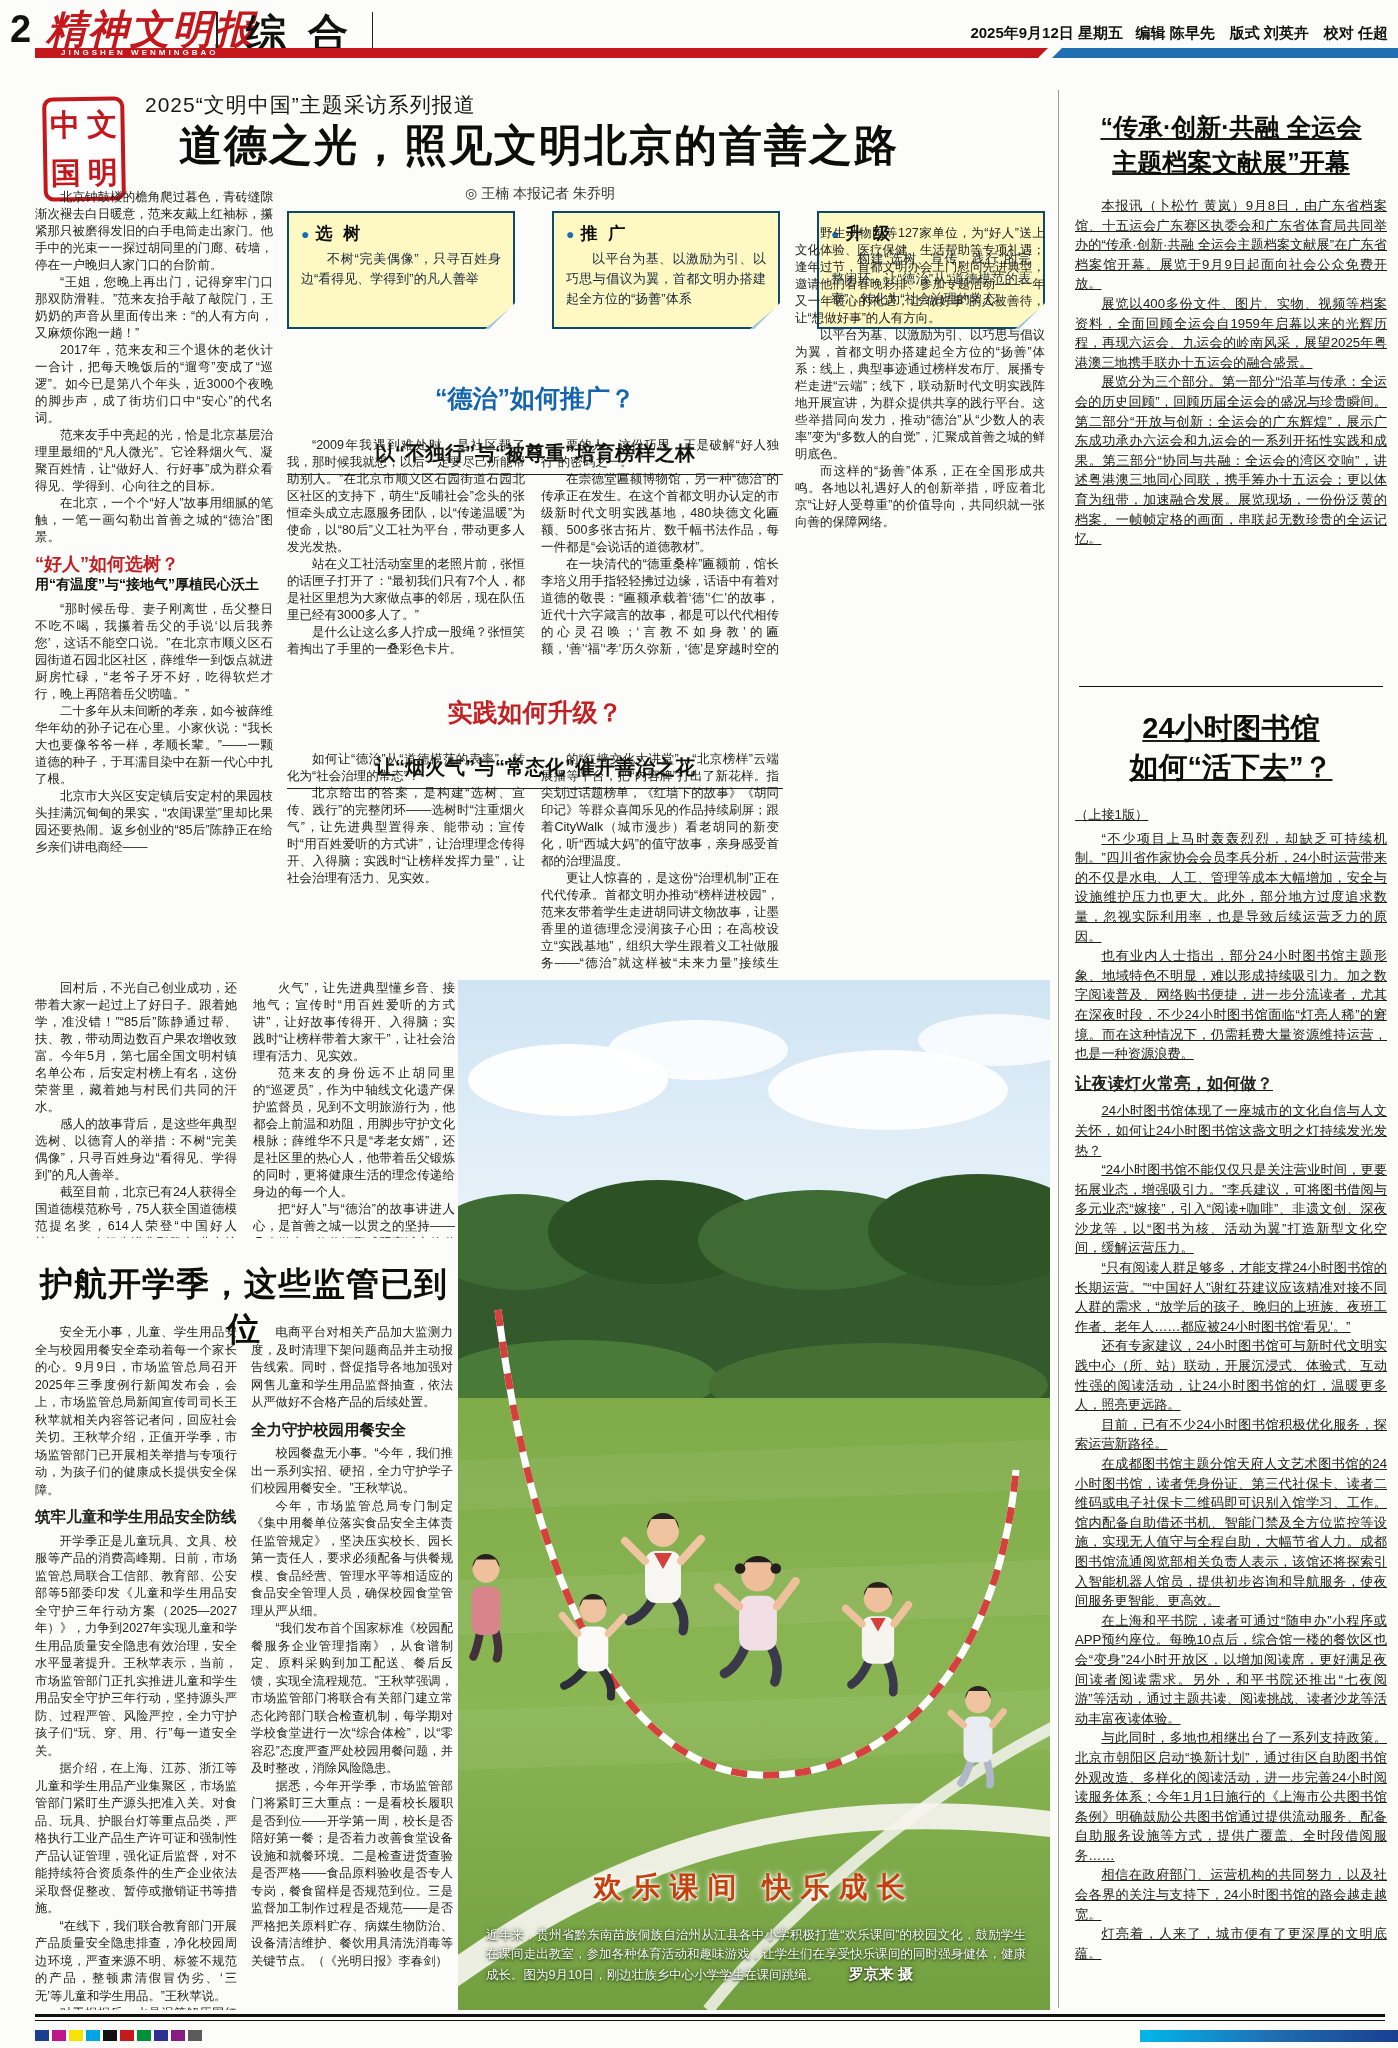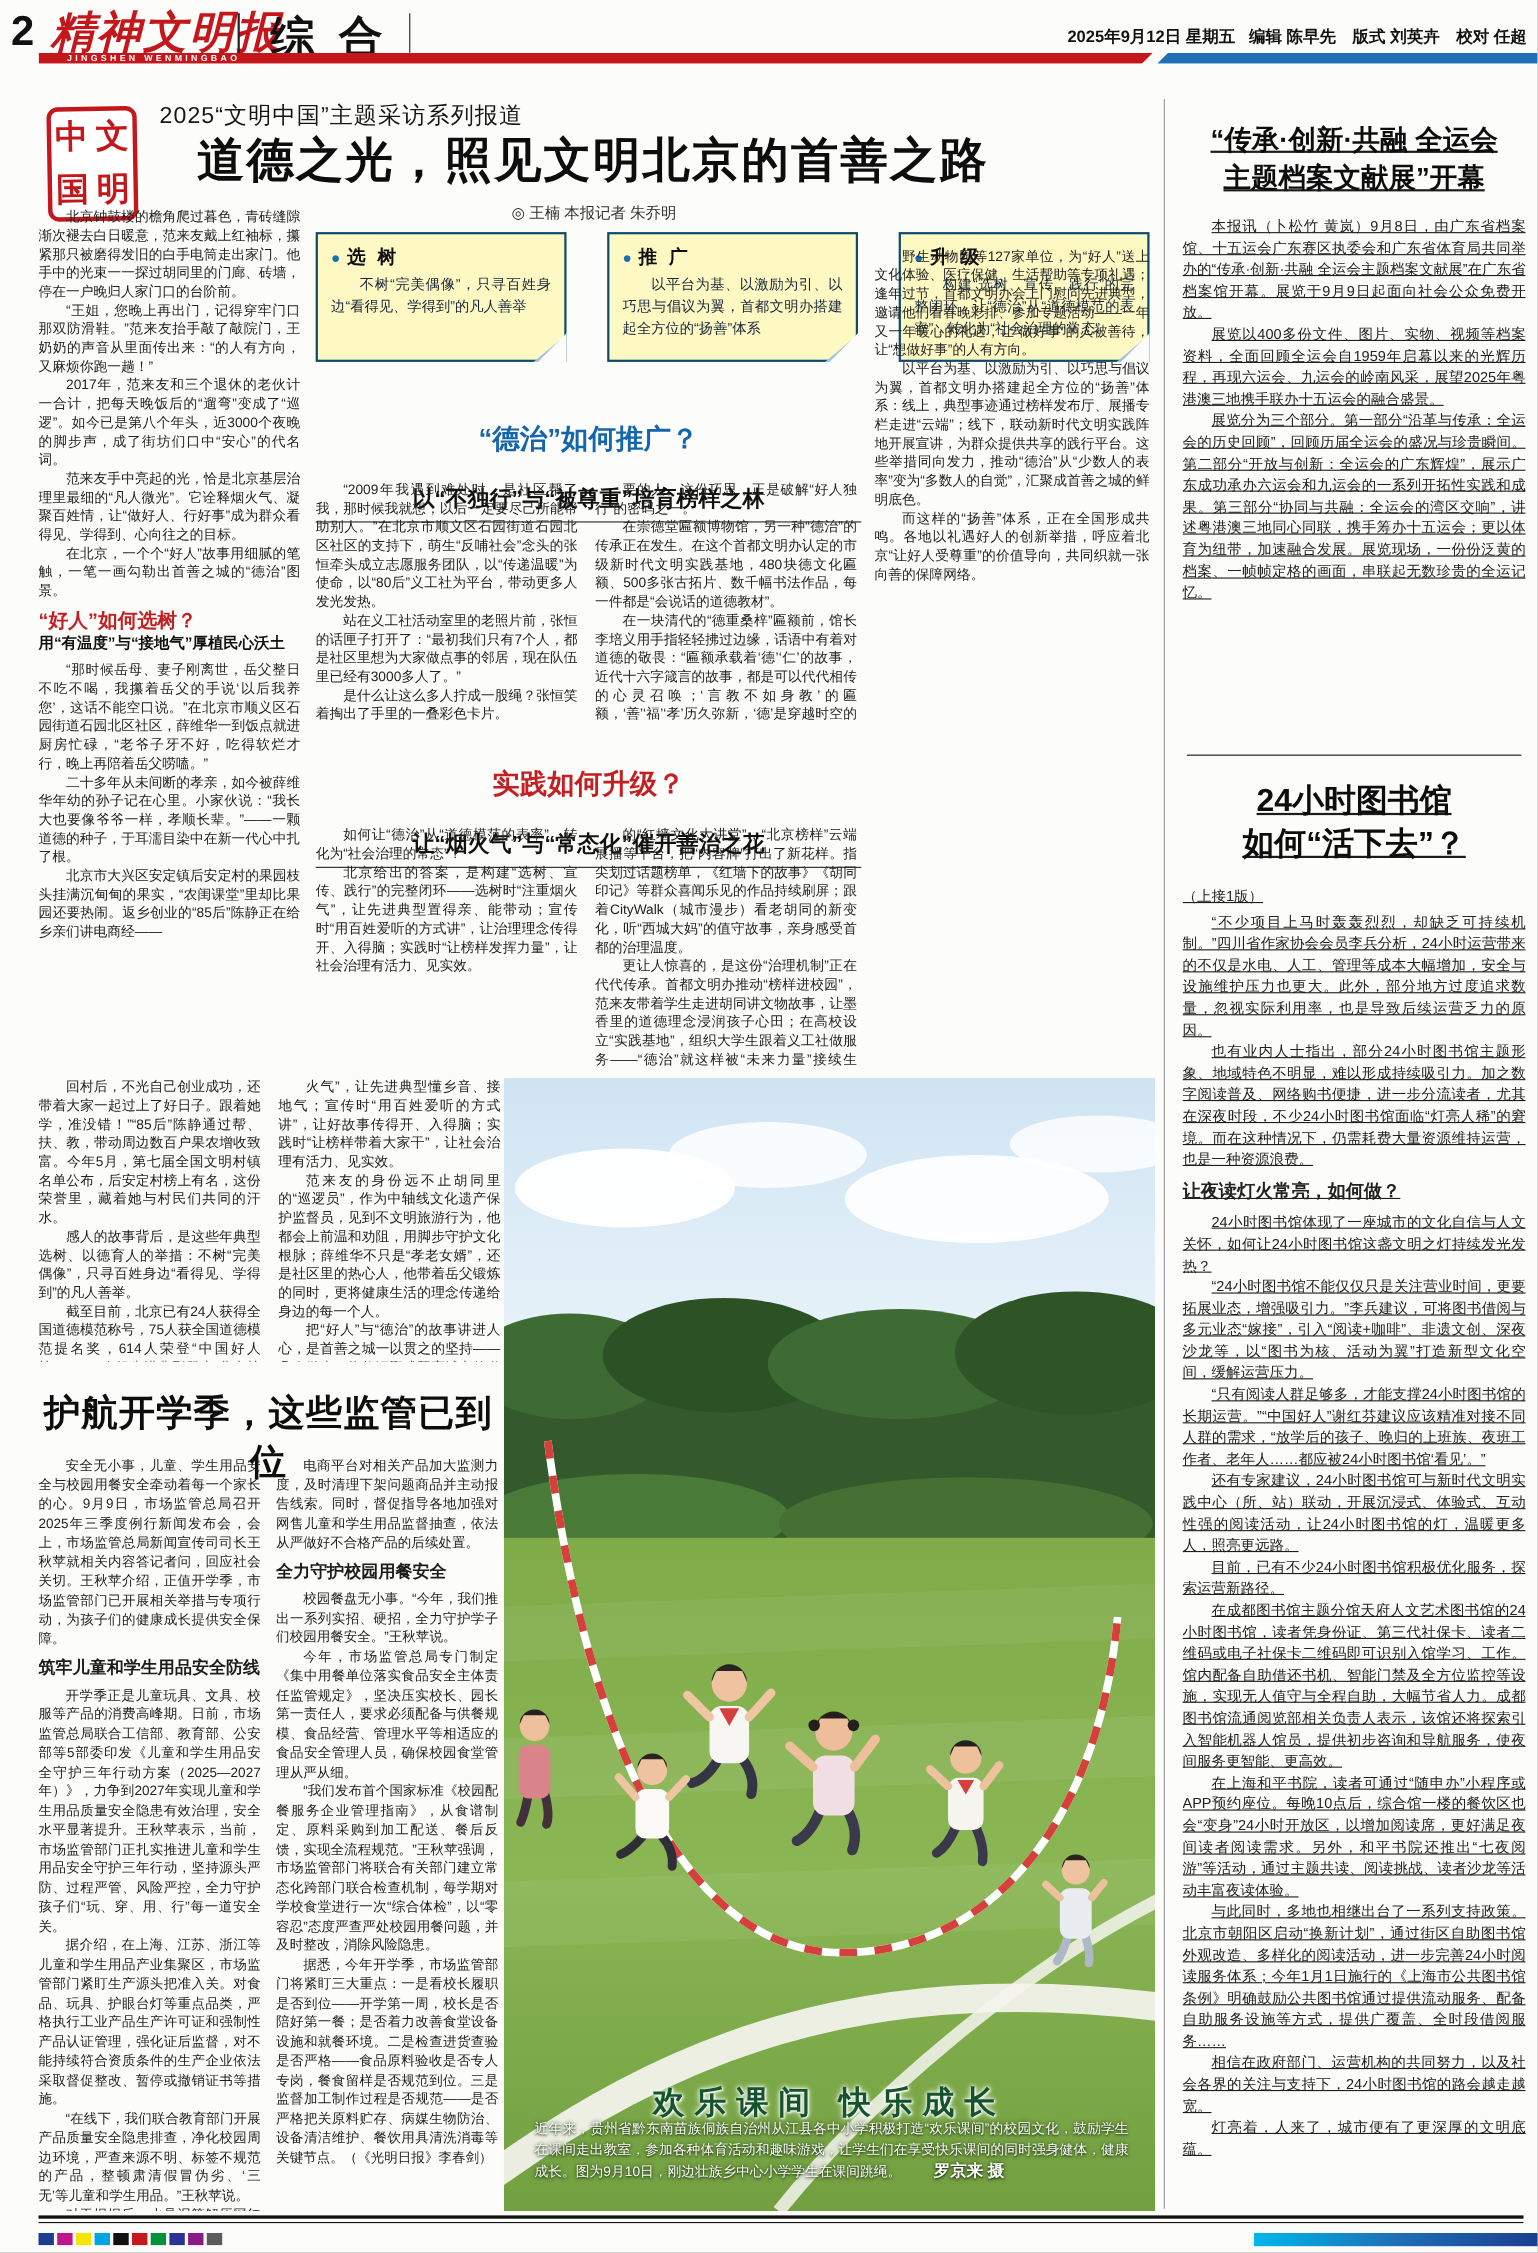--- a/index.html
+++ b/index.html
@@ -52,22 +52,22 @@
   .school-sub{font-weight:bold;font-size:15.5px;text-align:center;text-indent:0 !important;margin:9px 0 7px !important;}
   
   .r-head1{font-size:25px;line-height:35px;font-weight:bold;text-align:center;color:#0d0d0d;}
   .r-head2{font-size:29px;line-height:39px;font-weight:bold;text-align:center;color:#0d0d0d;}
   .r-body{font-size:13.2px;line-height:19.6px;color:#222;}
   .r-sub{font-weight:bold;font-size:16.5px;text-align:center;text-indent:0 !important;margin:10px 0 8px !important;}
   .r-note{text-indent:0 !important;margin-bottom:4px !important;}
   .hdiv{border-top:1.5px solid #111;}
   
   .photo{overflow:hidden;}
-  .photo-title{font-size:29px;font-weight:bold;letter-spacing:9px;color:#14532d;text-align:center;
-      text-shadow:0 0 6px #fff,0 0 3px #fff,1px 1px 2px #fff;margin-top:24px;}
+  .photo-title{font-size:29px;font-weight:bold;letter-spacing:9px;color:#c2410c;text-align:center;
+      text-shadow:0 0 6px #fff,0 0 3px #fff,1px 1px 2px #fff;}
   .photo-cap{font-size:12.5px;line-height:19px;color:#fdfdf6;text-align:justify;
       text-shadow:0 1px 2px rgba(20,40,15,.9),0 0 4px rgba(20,40,15,.7);}
   .photo-credit{font-size:15px;font-weight:bold;margin-left:26px;white-space:nowrap;}
   
   .rule3{background:#111;height:3px;} .rule1{background:#111;height:1px;}
   .regrow{display:flex;gap:3px;}
   .regrow i{display:block;width:14px;height:11px;}
   .grad-strip{background:linear-gradient(90deg,#00b7ec,#1f6fb5,#1b3e8f);}
 </style>
 </head>

